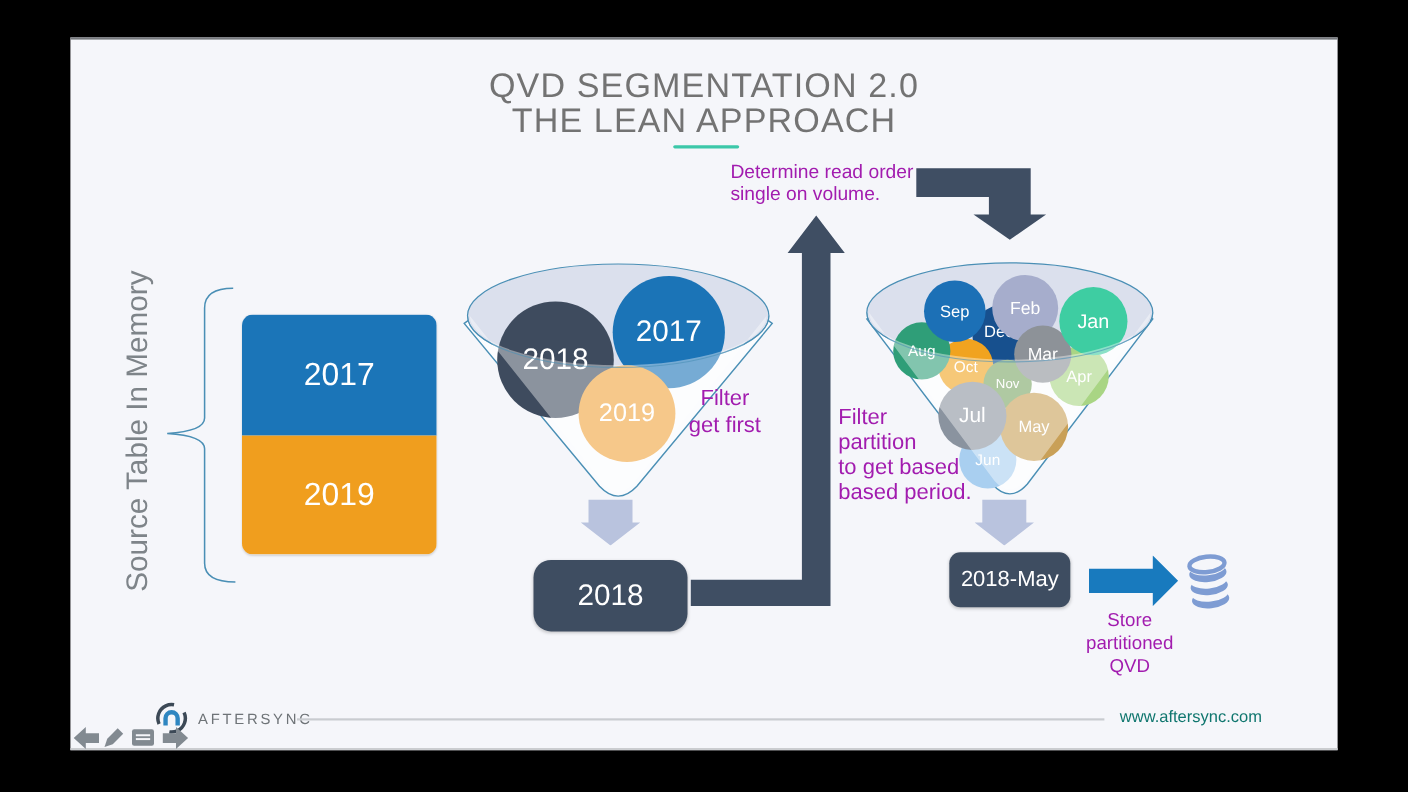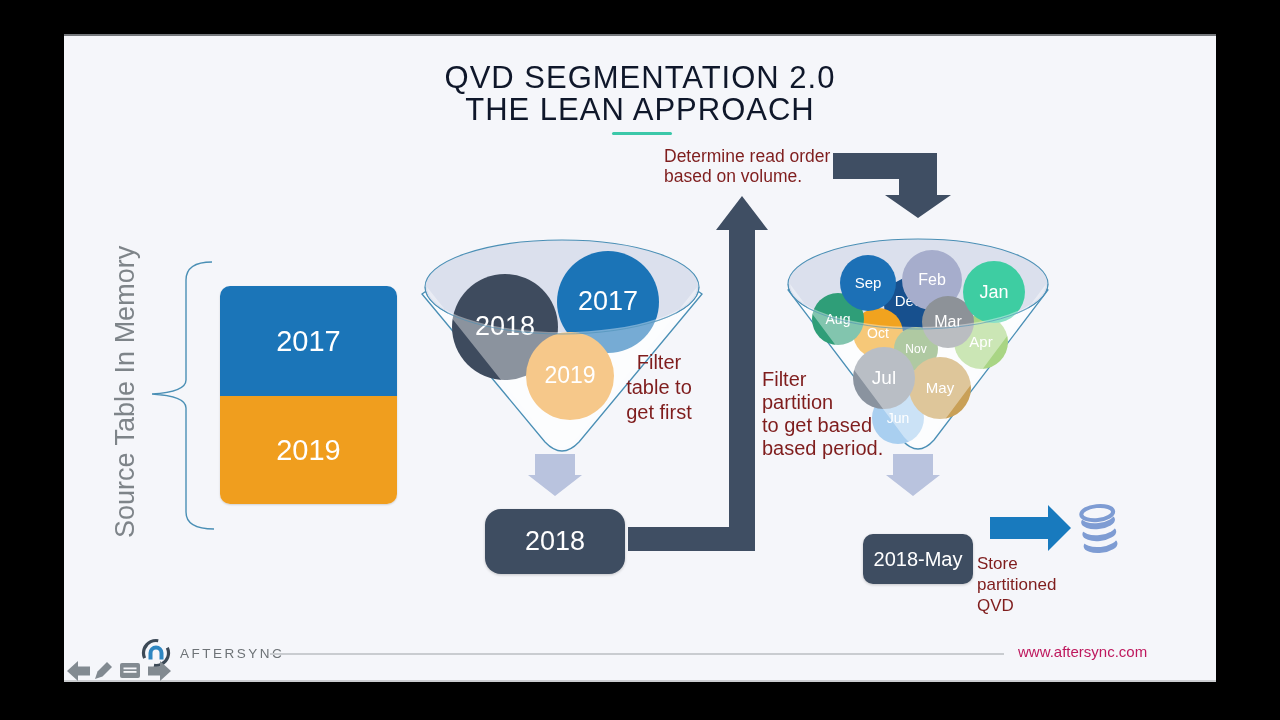--- a/index.html
+++ b/index.html
@@ -1,42 +1,42 @@
 <!DOCTYPE html>
 <html><head>
 <meta charset="utf-8">
 <style>
   html,body{margin:0;padding:0;background:#000;}
   .stage{position:relative;width:1280px;height:720px;background:#000;overflow:hidden;
          font-family:"Liberation Sans","DejaVu Sans",sans-serif;}
   .slide{position:absolute;left:64px;top:34px;width:1152px;height:648px;background:#F5F6FA;
          border-top:2px solid #75787C;border-bottom:2px solid #CBCDD0;box-sizing:border-box;}
   .abs{position:absolute;}
-  .slide-title{left:0;top:26px;width:1152px;text-align:center;color:#0f172a;
+  .slide-title{left:0;top:26px;width:1152px;text-align:center;color:#737373;
                font-size:31px;line-height:32px;font-weight:300;letter-spacing:1px;}
   .underline{left:548px;top:96px;width:60px;height:3px;background:#3CC8A9;border-radius:2px;}
-  .gray-note{color:#7f1d1d;font-weight:300;}
+  .gray-note{color:#a21caf;font-weight:300;}
   .note-determine{left:600px;top:110px;font-size:17.5px;line-height:20px;}
   .caption-1{left:519px;top:314px;width:152px;text-align:center;font-size:20px;line-height:25px;}
   .caption-2{left:698px;top:332px;font-size:20px;line-height:23px;text-align:left;}
-  .note-store{left:913px;top:517px;width:100px;text-align:left;font-size:17px;line-height:21px;}
+  .note-store{left:913px;top:517px;width:100px;text-align:center;font-size:17px;line-height:21px;}
   .vlabel{left:-77px;top:345px;width:280px;height:34px;text-align:center;transform:rotate(-90deg);
           color:#7E8489;font-size:27px;font-weight:300;white-space:nowrap;}
   .src-table{left:156px;top:250px;width:177px;border-radius:10px;overflow:hidden;
              box-shadow:0 1px 2px rgba(0,0,0,.15);}
   .src-block{width:100%;display:flex;align-items:center;justify-content:center;
              color:#fff;font-size:29px;font-weight:300;}
   .src-block.b1{height:110px;} .src-block.b2{height:108px;}
   .result-box{background:#3E4D61;color:#fff;display:flex;align-items:center;justify-content:center;
               font-weight:300;box-shadow:0 1px 3px rgba(0,0,0,.2);}
   .box-1{left:421px;top:473px;width:140px;height:65px;border-radius:16px;font-size:27px;}
-  .box-2{left:799px;top:466px;width:110px;height:50px;border-radius:10px;font-size:20px;margin-top:32px;}
+  .box-2{left:799px;top:466px;width:110px;height:50px;border-radius:10px;font-size:20px;}
   .footer-brand{left:116px;top:610px;font-size:13.5px;letter-spacing:2.5px;color:#6E7377;font-weight:400;}
   .footer-line{left:206px;top:617px;width:734px;height:2px;background:#C9CCD0;}
-  .footer-site{left:954px;top:607px;font-size:15px;color:#be185d;font-weight:300;}
+  .footer-site{left:954px;top:607px;font-size:15px;color:#0f766e;font-weight:300;}
   svg text{fill:#ffffff;font-family:"Liberation Sans","DejaVu Sans",sans-serif;font-weight:300;
            text-anchor:middle;}
 </style>
 </head>
 <body>
 
 <div class="stage">
   <div class="slide">
 
     <div class="abs slide-title">
@@ -68,39 +68,38 @@
       <circle cx="196" cy="72" r="51" fill="#1B74B7"></circle>
       <text x="196" y="80" font-size="27">2017</text>
       <circle cx="158" cy="146" r="44" fill="#F0A43C"></circle>
       <text x="158" y="153" font-size="23">2019</text>
       <path d="M 15 57 A 135 45 0 0 0 285 57 L 164 209 Q 150 225 136 209 Z" fill="rgba(255,255,255,0.4)"></path>
       <path d="M 13 57 A 137 47 0 0 0 287 57" fill="none" stroke="rgba(74,143,181,0.6)" stroke-width="1"></path>
     </svg>
 
     <div class="abs gray-note caption-1">
       <div>Filter</div>
-      <div>table to</div>
       <div>get first</div>
     </div>
 
     <svg class="abs" style="left:464px;top:418px" width="54" height="42">
       <polygon points="7,0 47,0 47,21 54,21 27,42 0,21 7,21" fill="#B9C3DE"></polygon>
     </svg>
 
     <div class="abs result-box box-1">
       <span>2018</span>
     </div>
 
     <svg class="abs" style="left:560px;top:155px" width="150" height="370">
       <polygon points="4,336 105,336 105,39 92,39 118,5 144,39 131,39 131,360 4,360" fill="#3F4E63"></polygon>
     </svg>
 
     <div class="abs gray-note note-determine">
       <div>Determine read order</div>
-      <div>based on volume.</div>
+      <div>single on volume.</div>
     </div>
 
     <svg class="abs" style="left:766px;top:114px" width="130" height="108">
       <polygon points="3,3 107,3 107,45 121,45 88,68 55,45 69,45 69,29 3,29" fill="#3F4E63"></polygon>
     </svg>
 
     <svg class="abs" style="left:714px;top:194px" width="292" height="240">
       <path d="M 10 60 Q 140 -38 270 60 L 156 210 Q 140 228 124 210 Z" fill="#FBFCFE" stroke="#4A8FB5" stroke-width="1.3"></path>
       <ellipse cx="140" cy="54" rx="130" ry="45" fill="#DBE0ED" stroke="#4A8FB5" stroke-width="1.1"></ellipse>
       <circle cx="134" cy="75" r="28" fill="#17508E"></circle>

